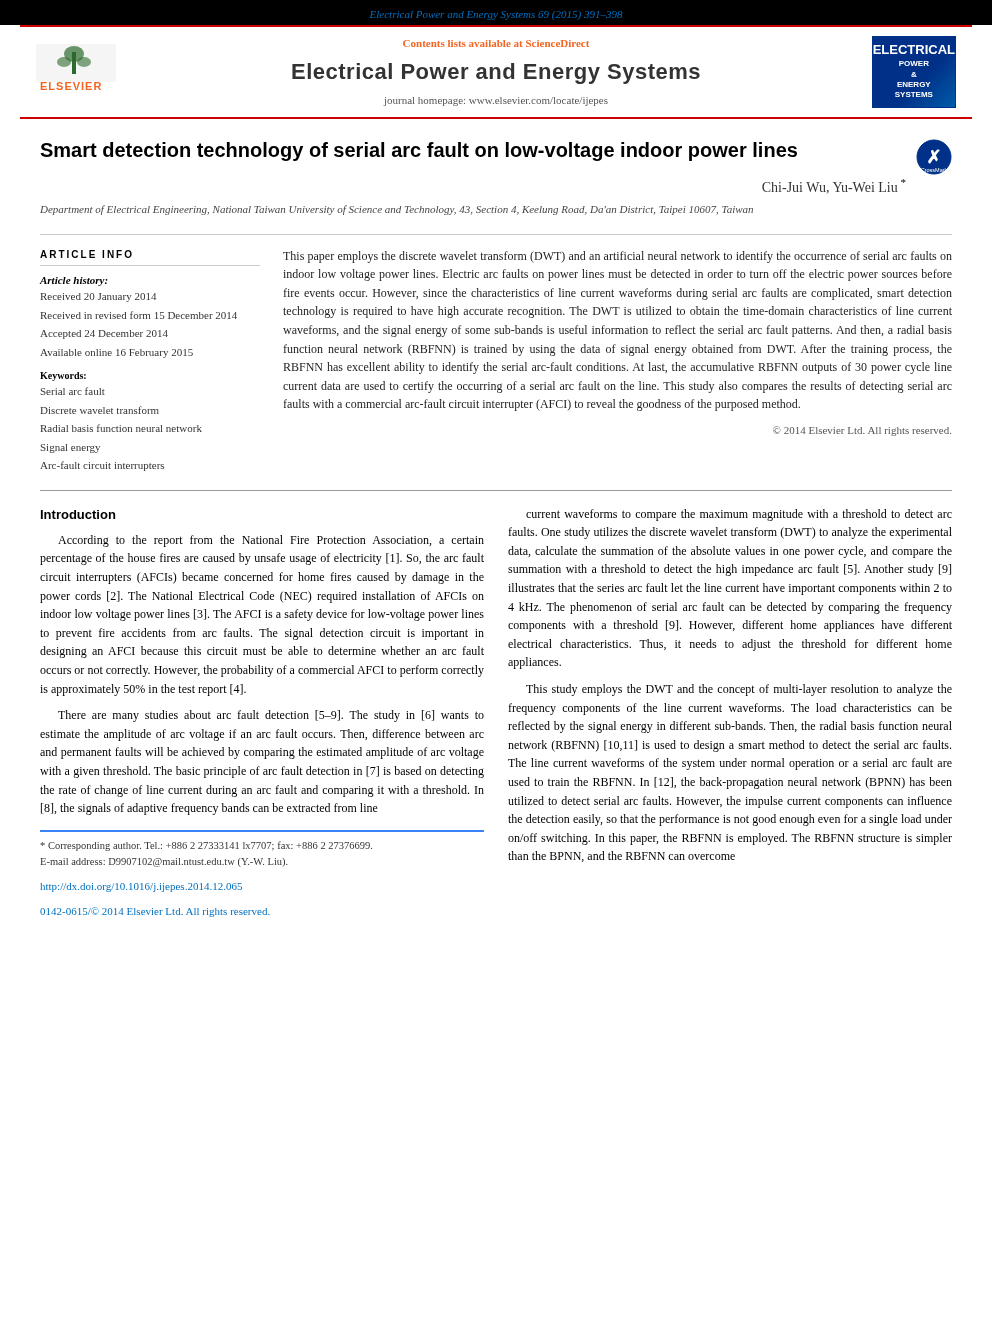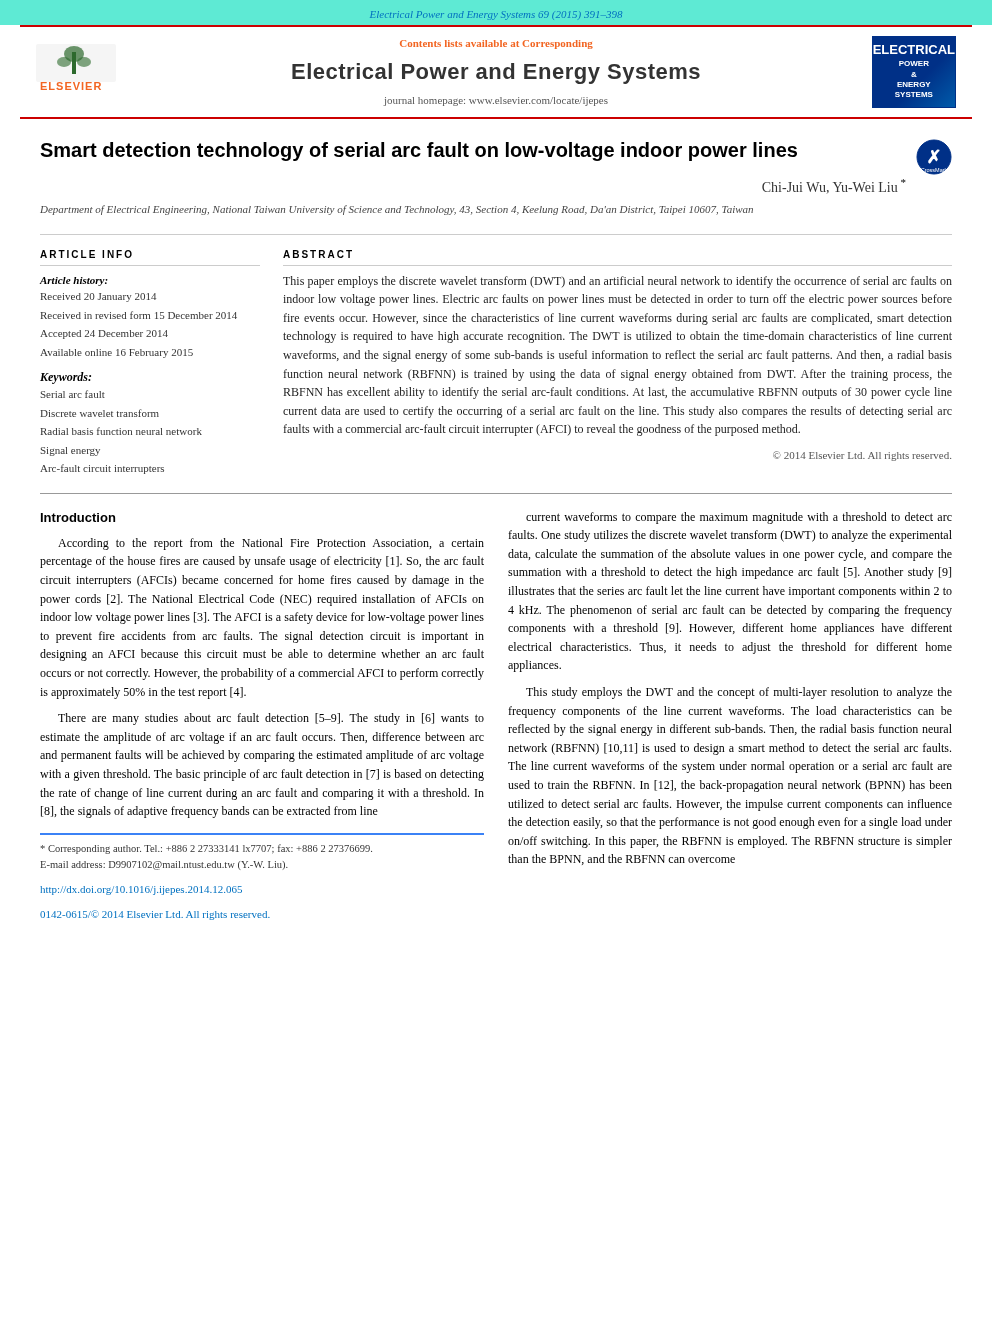--- a/index.html
+++ b/index.html
@@ -6,21 +6,21 @@
     body {
       font-family: 'Times New Roman', Times, serif;
       background: #fff;
       color: #000;
       width: 992px;
       min-height: 1323px;
       font-size: 13px;
       line-height: 1.5;
     }
     .journal-header-bar {
-      background: #5eead4;
+      background: #000000;
       text-align: center;
       padding: 6px 4px 2px;
       font-size: 11px;
       color: #0070c0;
       font-style: italic;
       border-bottom: none;
     }
     .journal-banner {
       display: flex;
       align-items: center;
@@ -147,25 +147,24 @@
       font-size: 11px;
       margin-top: 6px;
       display: block;
     }
     .article-info .info-line {
       font-size: 11px;
       color: #333;
       margin-bottom: 2px;
     }
     .article-info .keyword-label {
-      font-style: italic;
       font-weight: bold;
       margin-top: 8px;
       display: block;
-      font-size: 12px;
+      font-size: 10px;
     }
     .abstract-section {
       flex: 1;
       font-size: 12px;
     }
     .abstract-section h3 {
       font-family: Arial, sans-serif;
       font-size: 10px;
       letter-spacing: 2px;
       text-transform: uppercase;
@@ -244,21 +243,21 @@
       <ellipse cx="38" cy="10" rx="10" ry="8" fill="#2d6a2d" opacity="0.7"></ellipse>
       <ellipse cx="28" cy="18" rx="7" ry="5" fill="#2d6a2d" opacity="0.6"></ellipse>
       <ellipse cx="48" cy="18" rx="7" ry="5" fill="#2d6a2d" opacity="0.6"></ellipse>
       <text x="4" y="46" font-family="Arial" font-size="11" font-weight="bold" fill="#f26522" letter-spacing="1">ELSEVIER</text>
     </svg>
   </div>
 
   <div class="banner-center">
     <div class="banner-sciencedirect">
       <span>Contents lists available at</span>
-      <span style="color:#f26522;font-weight:bold;">Corresponding</span>
+      <span style="color:#f26522;font-weight:bold;">ScienceDirect</span>
     </div>
     <div class="banner-title">Electrical Power and Energy Systems</div>
     <div class="banner-homepage">journal homepage: www.elsevier.com/locate/ijepes</div>
   </div>
 
   <div class="banner-logo-right">
     <div class="journal-logo-box">
       <div class="logo-ep">ELECTRICAL</div>
       <div>POWER</div>
       <div>&amp;</div>
@@ -302,21 +301,20 @@
 
       <span class="keyword-label">Keywords:</span>
       <div class="info-line">Serial arc fault</div>
       <div class="info-line">Discrete wavelet transform</div>
       <div class="info-line">Radial basis function neural network</div>
       <div class="info-line">Signal energy</div>
       <div class="info-line">Arc-fault circuit interrupters</div>
     </div>
 
     <div class="abstract-section">
-      <h3>ABSTRACT</h3>
       <p class="abstract-text">This paper employs the discrete wavelet transform (DWT) and an artificial neural network to identify the occurrence of serial arc faults on indoor low voltage power lines. Electric arc faults on power lines must be detected in order to turn off the electric power sources before fire events occur. However, since the characteristics of line current waveforms during serial arc faults are complicated, smart detection technology is required to have high accurate recognition. The DWT is utilized to obtain the time-domain characteristics of line current waveforms, and the signal energy of some sub-bands is useful information to reflect the serial arc fault patterns. And then, a radial basis function neural network (RBFNN) is trained by using the data of signal energy obtained from DWT. After the training process, the RBFNN has excellent ability to identify the serial arc-fault conditions. At last, the accumulative RBFNN outputs of 30 power cycle line current data are used to certify the occurring of a serial arc fault on the line. This study also compares the results of detecting serial arc faults with a commercial arc-fault circuit interrupter (AFCI) to reveal the goodness of the purposed method.</p>
       <div class="copyright-line">© 2014 Elsevier Ltd. All rights reserved.</div>
     </div>
 
   </div>
 
   <hr class="body-divider">
 
   <div class="body-two-col">
 

